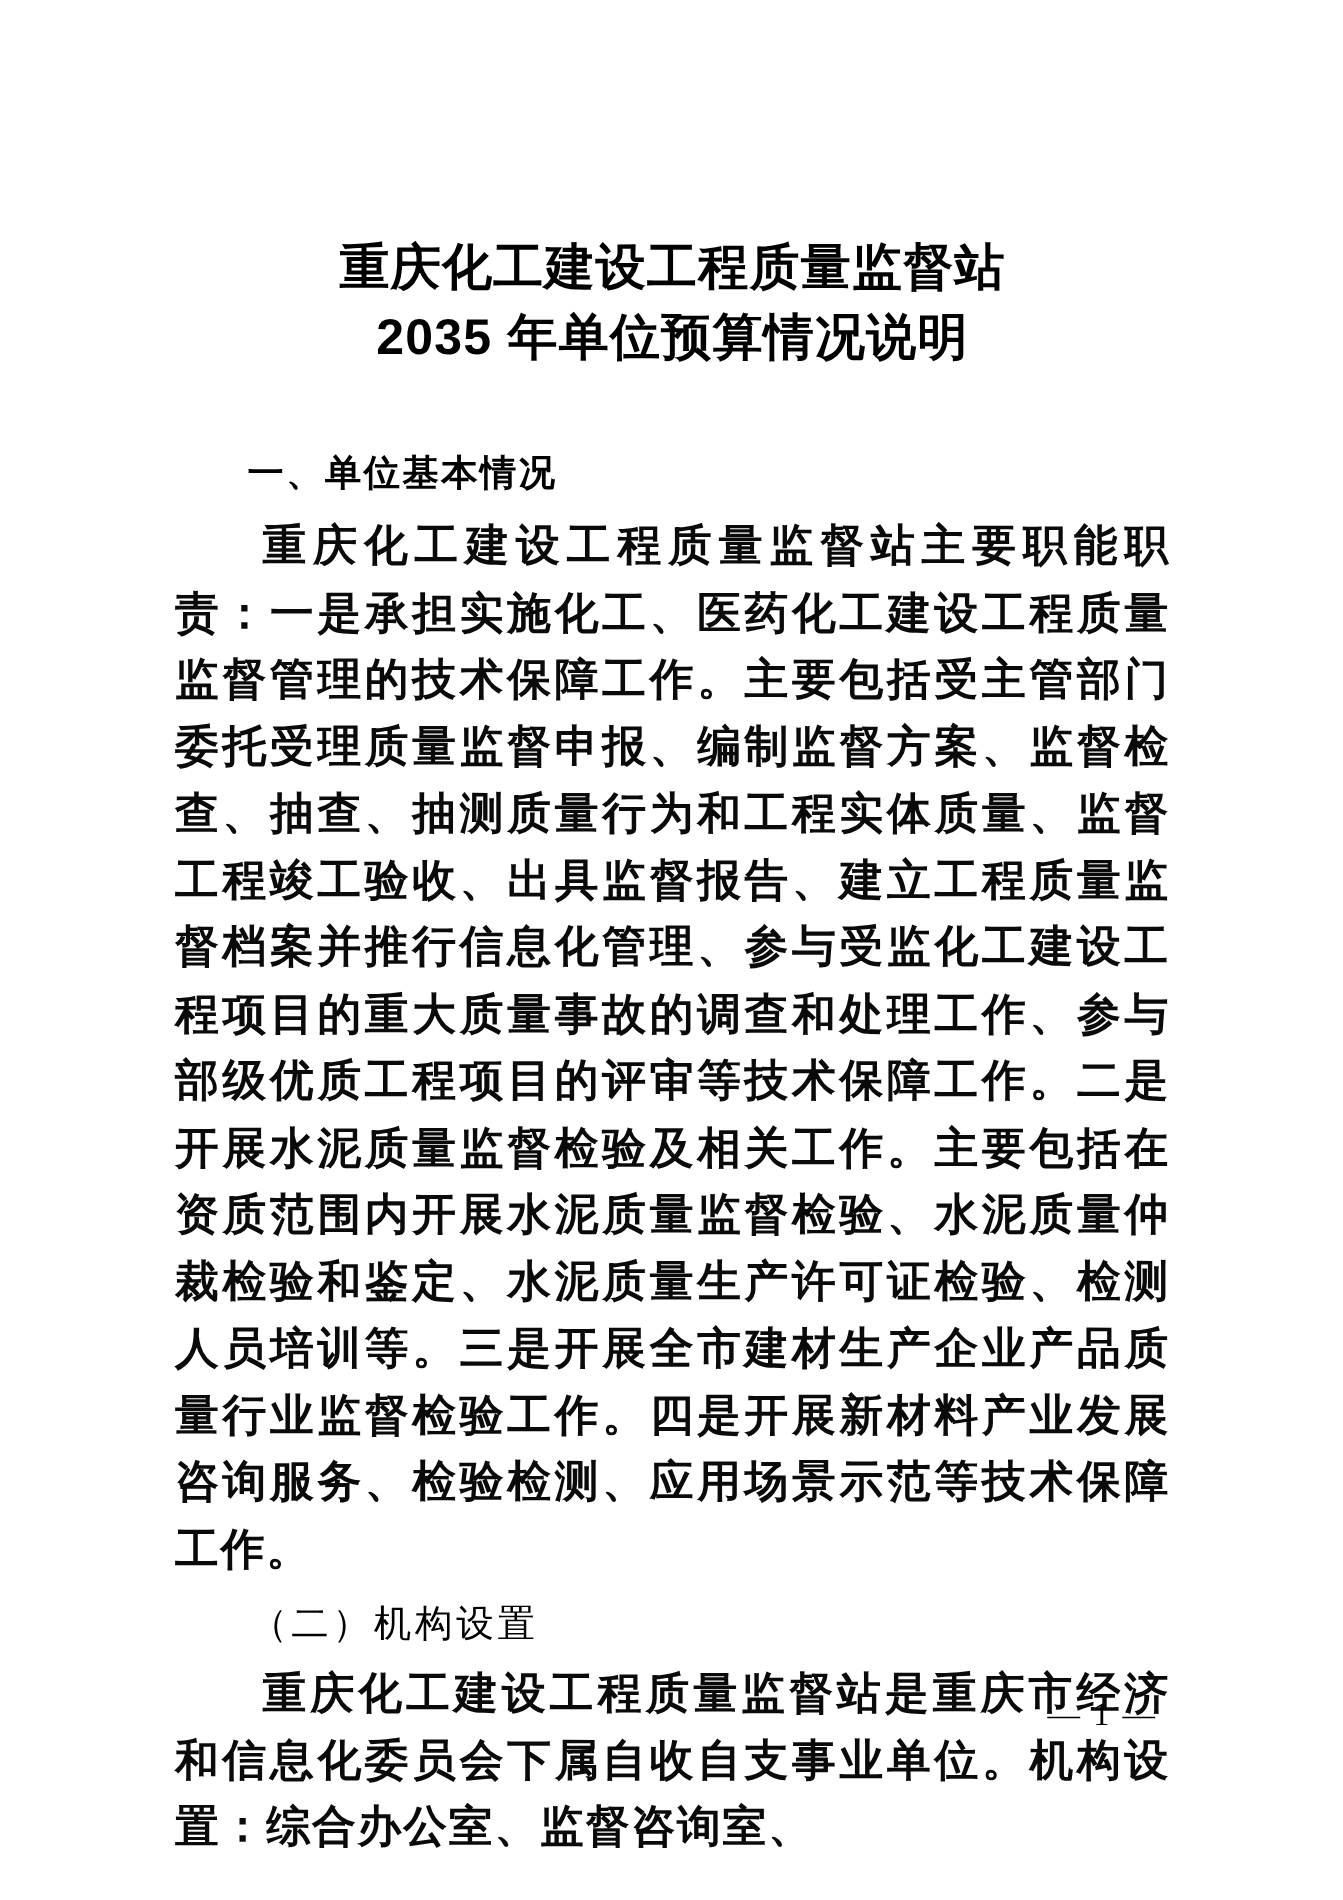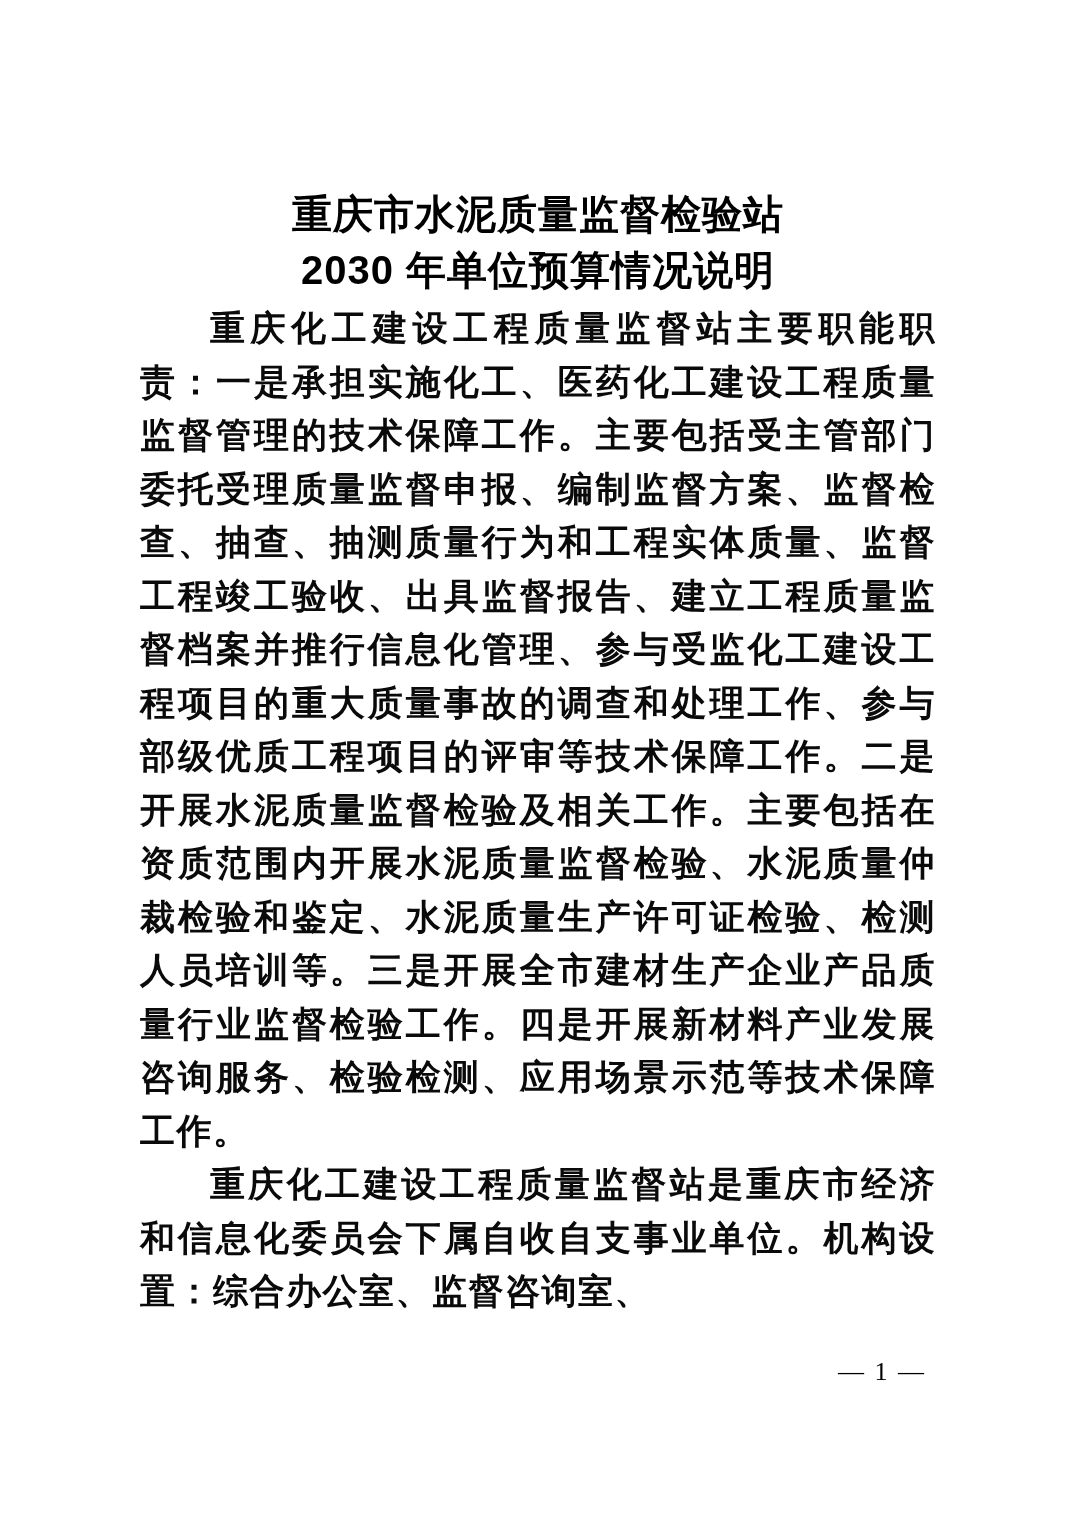--- a/index.html
+++ b/index.html
@@ -96,27 +96,29 @@
     letter-spacing: 2px;
   }
 </style>
 </head>
 <body>
 
 <div class="page">
   <div class="content">
 
     <div class="title-block">
-      <div class="title-line1">重庆市水泥质量监督检验站</div>
-      <div class="title-line3">2030 年单位预算情况说明</div>
+      <div class="title-line1">重庆化工建设工程质量监督站</div>
+      <div class="title-line3">2035 年单位预算情况说明</div>
     </div>
 
+    <div class="h1">一、单位基本情况</div>
 
 
     <div class="para para-first">重庆化工建设工程质量监督站主要职能职责：一是承担实施化工、医药化工建设工程质量监督管理的技术保障工作。主要包括受主管部门委托受理质量监督申报、编制监督方案、监督检查、抽查、抽测质量行为和工程实体质量、监督工程竣工验收、出具监督报告、建立工程质量监督档案并推行信息化管理、参与受监化工建设工程项目的重大质量事故的调查和处理工作、参与部级优质工程项目的评审等技术保障工作。二是开展水泥质量监督检验及相关工作。主要包括在资质范围内开展水泥质量监督检验、水泥质量仲裁检验和鉴定、水泥质量生产许可证检验、检测人员培训等。三是开展全市建材生产企业产品质量行业监督检验工作。四是开展新材料产业发展咨询服务、检验检测、应用场景示范等技术保障工作。</div>
 
+    <div class="h2 h2-second">（二）机构设置</div>
 
     <div class="para">重庆化工建设工程质量监督站是重庆市经济和信息化委员会下属自收自支事业单位。机构设置：综合办公室、监督咨询室、</div>
 
   </div>
 
   <div class="footer">— 1 —</div>
 </div>
 
 </body></html>

